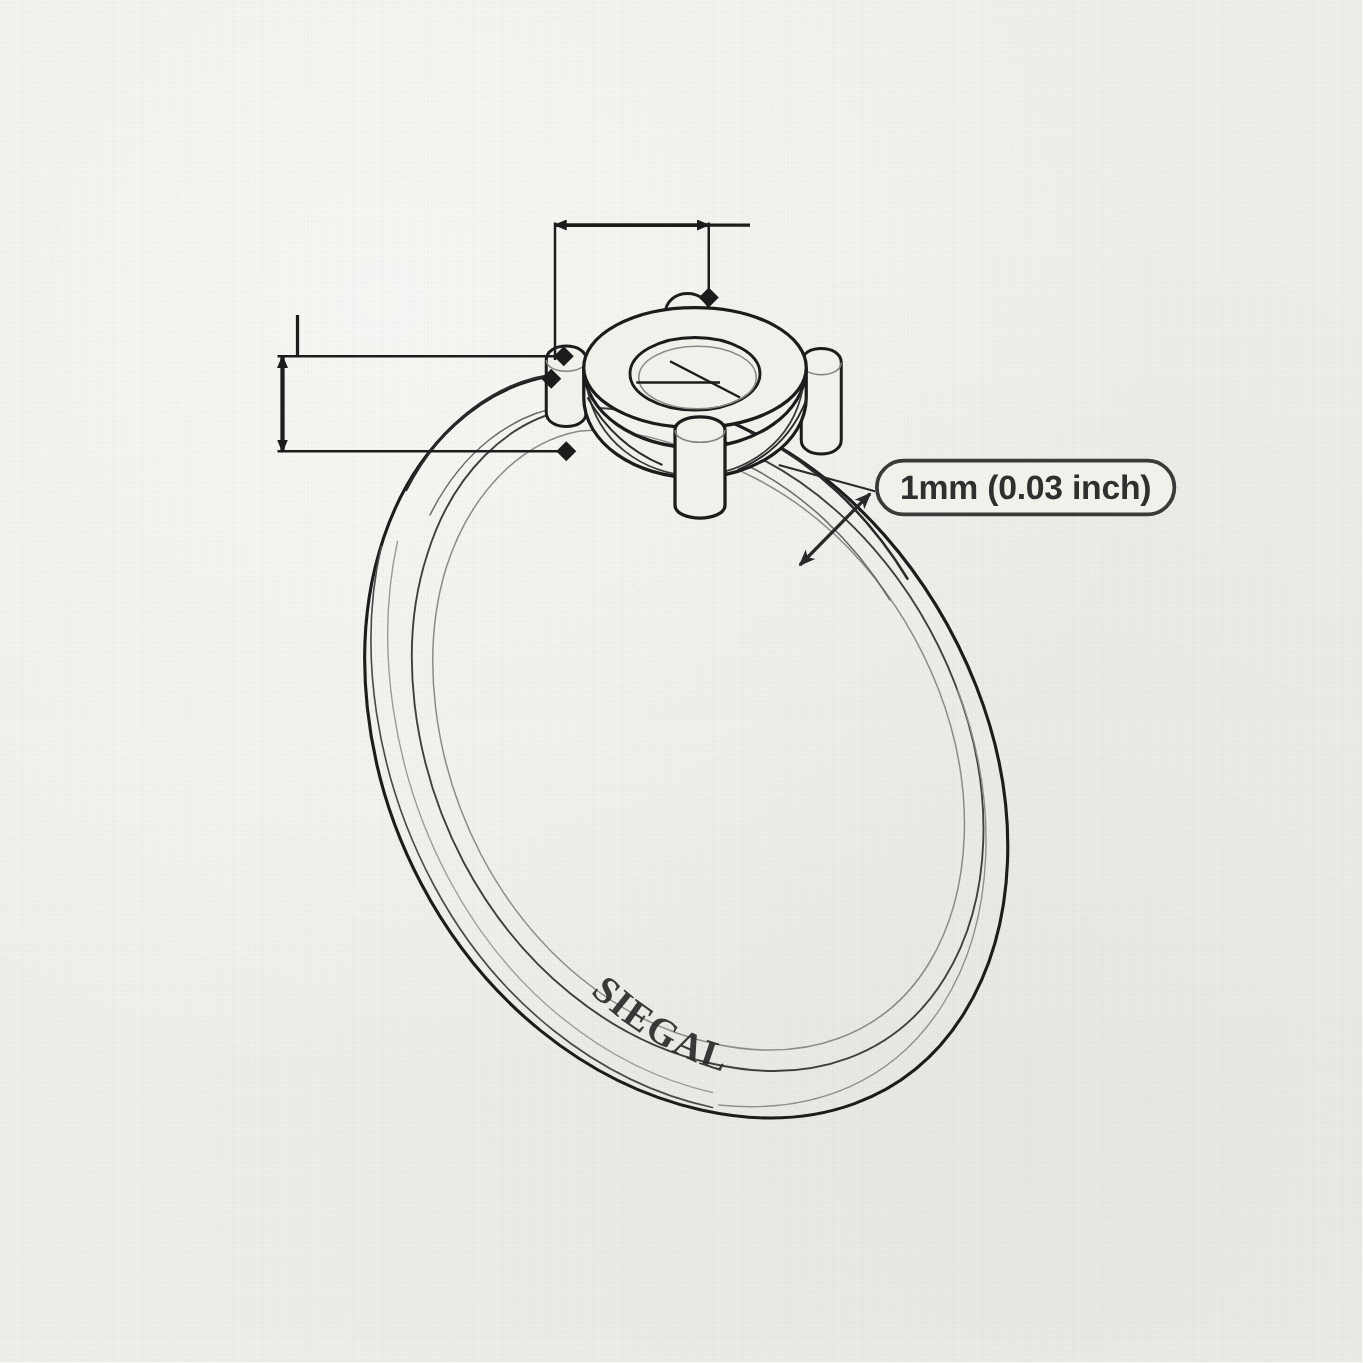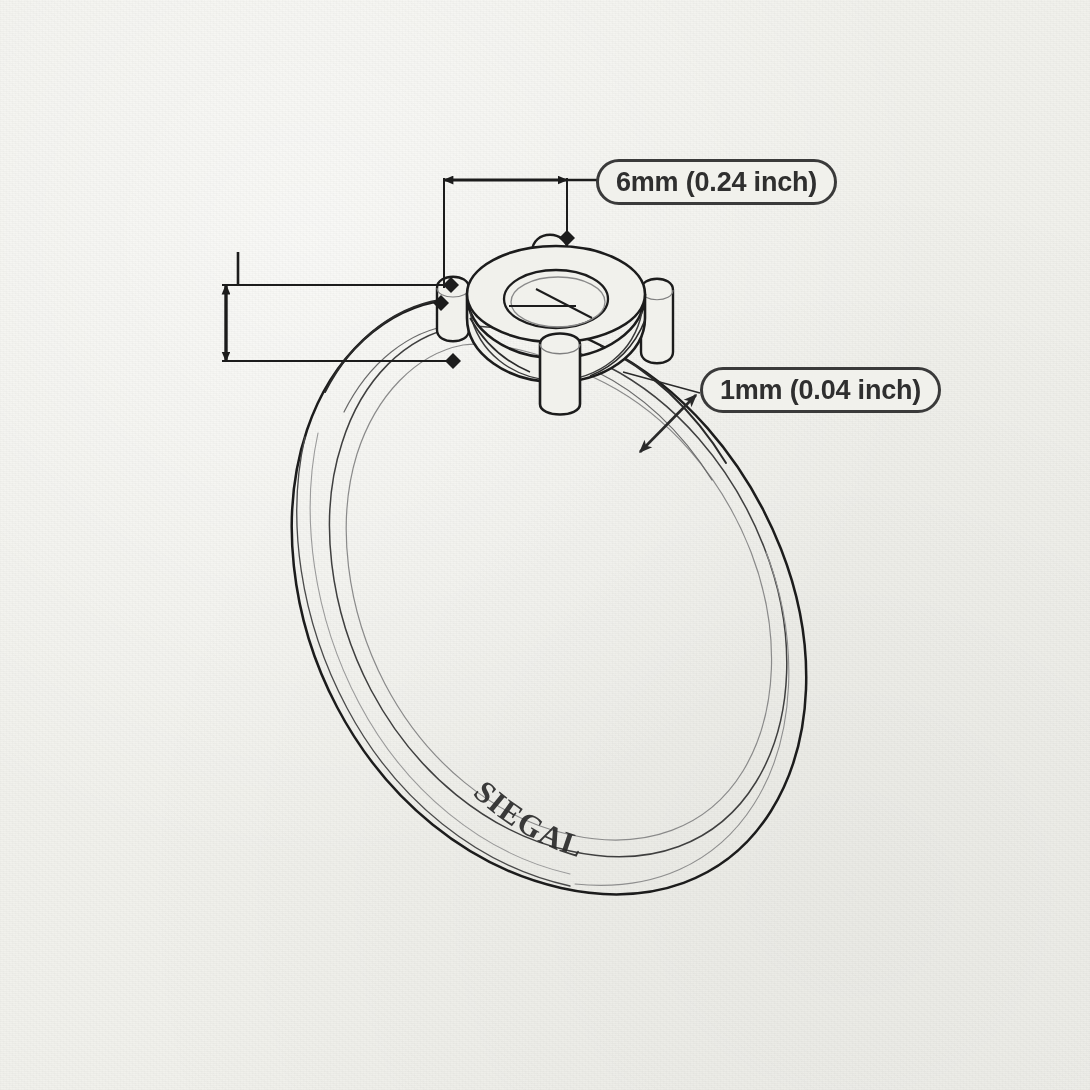--- a/index.html
+++ b/index.html
@@ -207,17 +207,16 @@
     </g>
 
     <g stroke="#2a2a2a" fill="none">
       <line x1="640" y1="452" x2="696" y2="395" stroke-width="2.6" marker-start="url(#arrow-start-sm)" marker-end="url(#arrow-end-sm)"></line>
 
       <line x1="623" y1="372" x2="700" y2="393" stroke-width="1.6"></line>
     </g>
   </svg>
 
 
-  <div class="dim-label" id="label-6mm">6mm (0.24 inch)</div>
-
-  <div class="dim-label" id="label-1mm">1mm (0.04 inch)</div>
+
+  <div class="dim-label" id="label-1mm">1mm (0.03 inch)</div>
 
 </div>
 
 </body></html>

